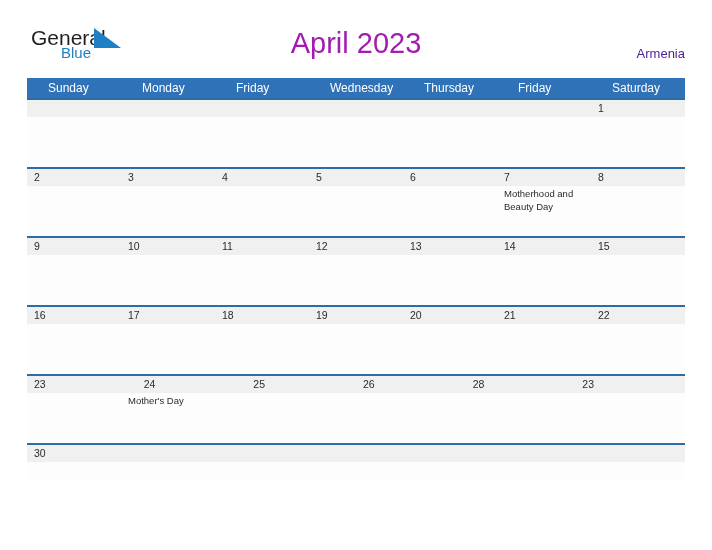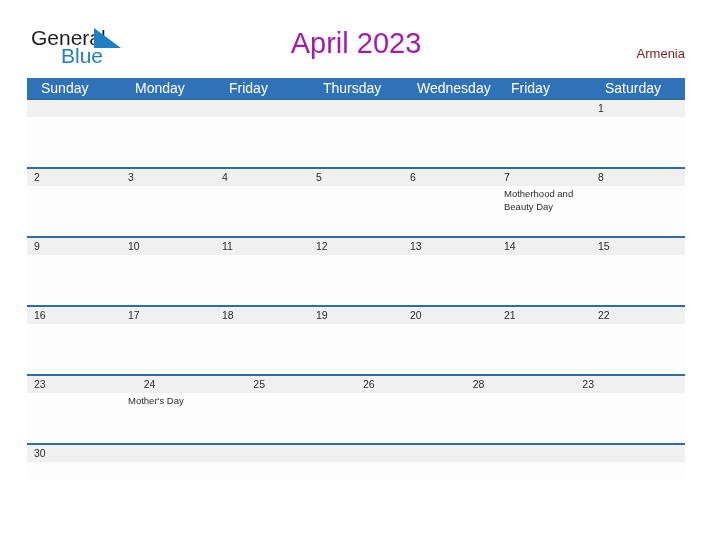--- a/index.html
+++ b/index.html
@@ -38,21 +38,21 @@
     top: 0;
     font-size: 21px;
     color: #231f20;
     letter-spacing: 0px;
     font-family: "Liberation Sans", sans-serif;
   }
   .logo-blue {
     position: absolute;
     left: 30px;
     top: 18px;
-    font-size: 21px;
+    font-size: 15px;
     color: #1f7fc4;
     font-family: "Liberation Sans", sans-serif;
   }
   .logo-flag {
     position: absolute;
     left: 63px;
     top: 2px;
     width: 27px;
     height: 20px;
   }
@@ -65,42 +65,42 @@
     font-size: 29px;
     color: #a21caf;
     font-weight: normal;
     font-family: "Liberation Sans", sans-serif;
   }
   .country {
     position: absolute;
     right: 27px;
     top: 46px;
     font-size: 13px;
-    color: #7f1d1d;
+    color: #4c1d95;
     font-family: "Liberation Sans", sans-serif;
   }
 
   
   .calendar {
     position: absolute;
     left: 27px;
     top: 78px;
     width: 658px;
   }
   .weekday-row {
     display: flex;
     background: #3072b7;
     height: 20px;
   }
   .weekday-cell {
     flex: 1 1 0;
     color: #ffffff;
-    font-size: 14px;
+    font-size: 12px;
     line-height: 20px;
-    padding-left: 14px;
+    padding-left: 21px;
     box-sizing: border-box;
     font-family: "Liberation Sans", sans-serif;
   }
 
   .week-row {
     border-top: 2px solid #2e6da4;
   }
   .week-row:first-of-type {
     border-top: none;
   }
@@ -158,22 +158,22 @@
 
     <div class="country">Armenia</div>
   </div>
 
   <div class="calendar">
 
     <div class="weekday-row">
       <div class="weekday-cell">Sunday</div>
       <div class="weekday-cell">Monday</div>
       <div class="weekday-cell">Friday</div>
+      <div class="weekday-cell">Wednesday</div>
       <div class="weekday-cell">Thursday</div>
-      <div class="weekday-cell">Wednesday</div>
       <div class="weekday-cell">Friday</div>
       <div class="weekday-cell">Saturday</div>
     </div>
 
     <div class="week-row">
       <div class="date-band">
         <div class="date-cell"></div>
         <div class="date-cell"></div>
         <div class="date-cell"></div>
         <div class="date-cell"></div>

